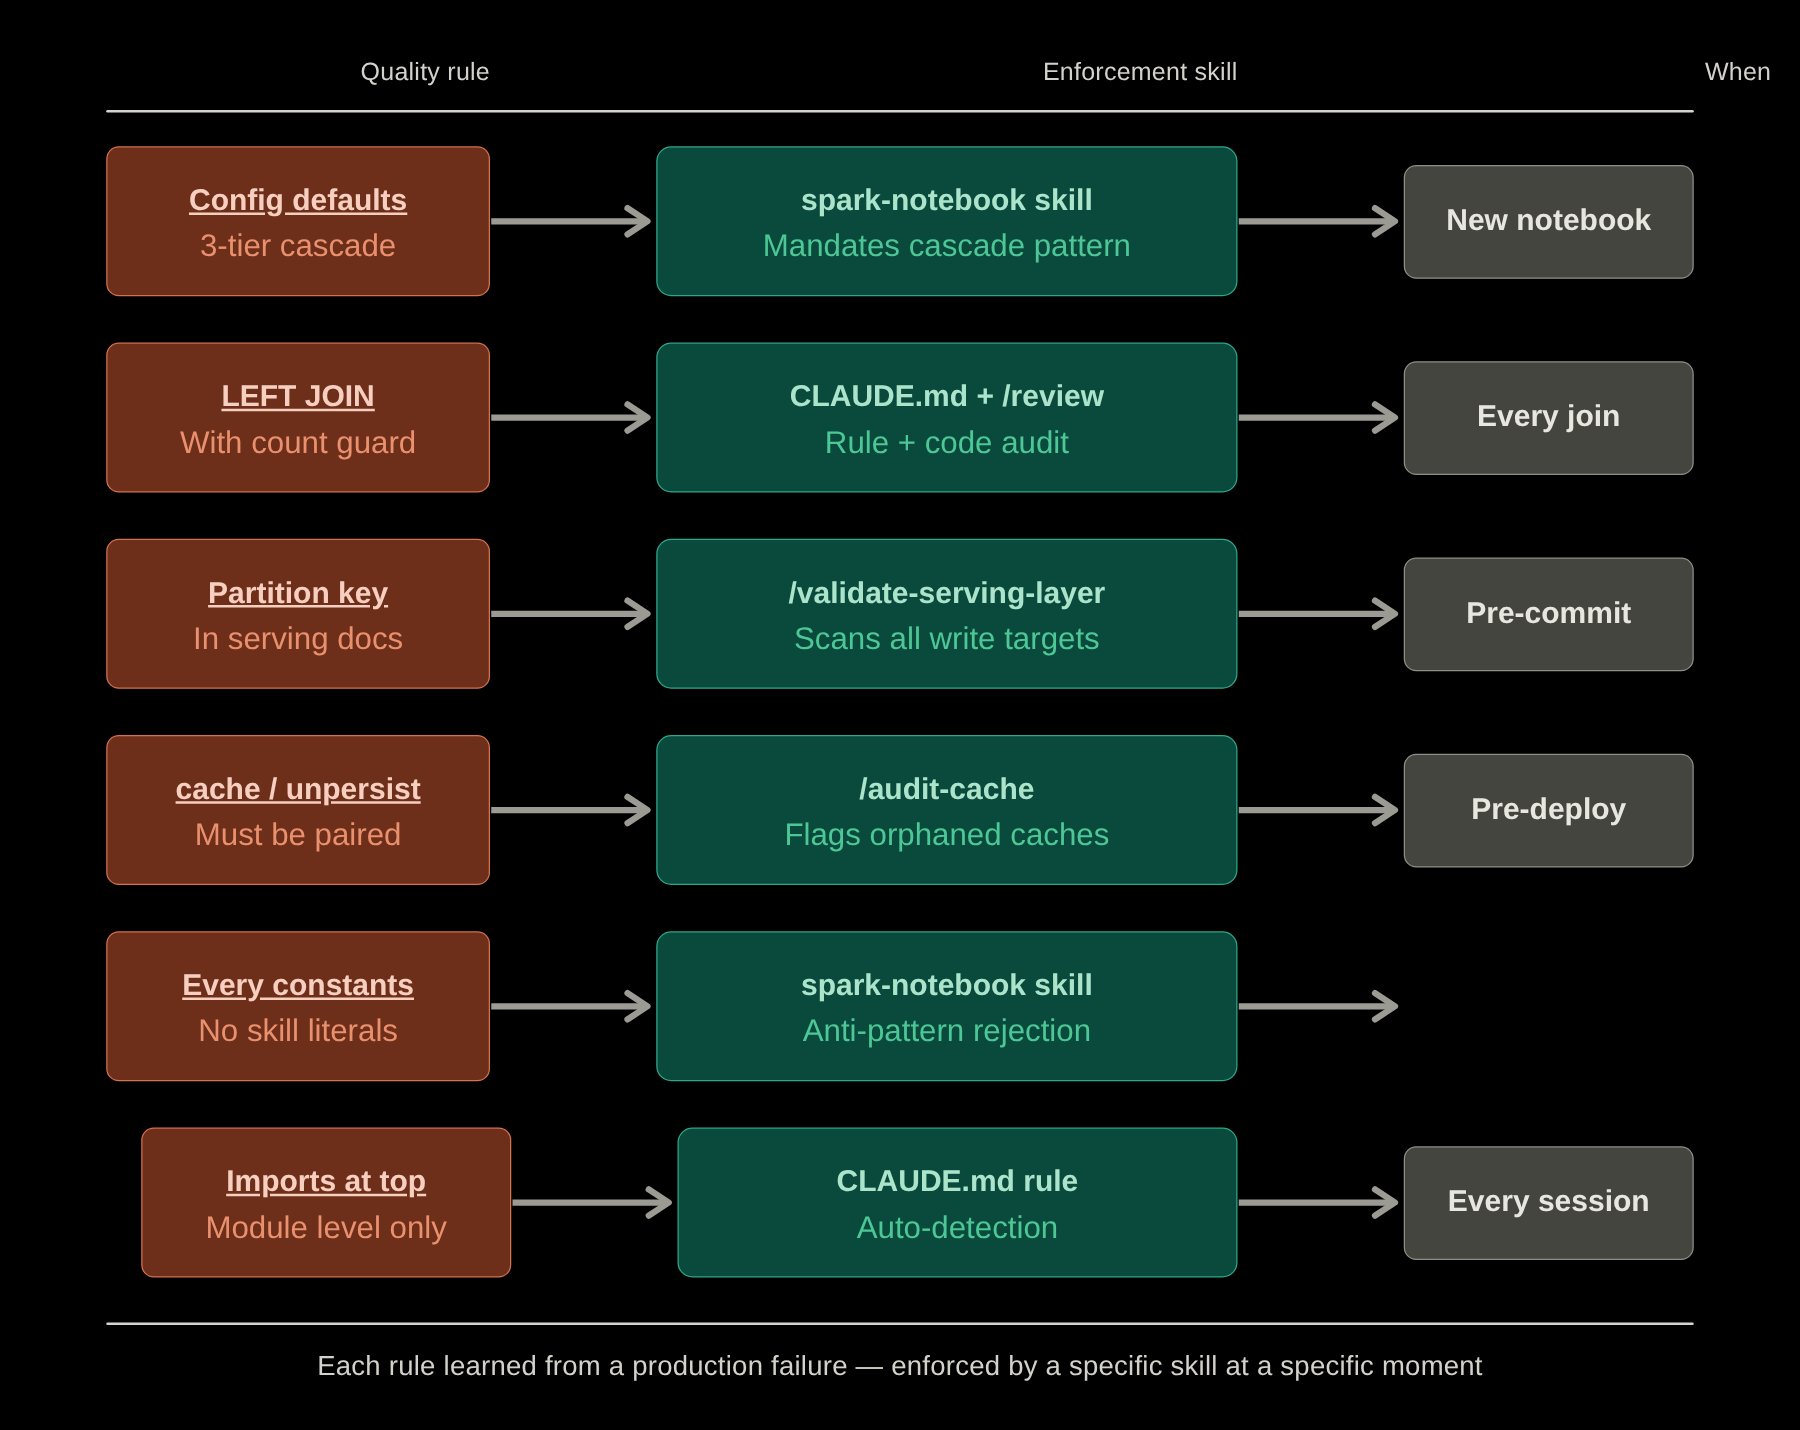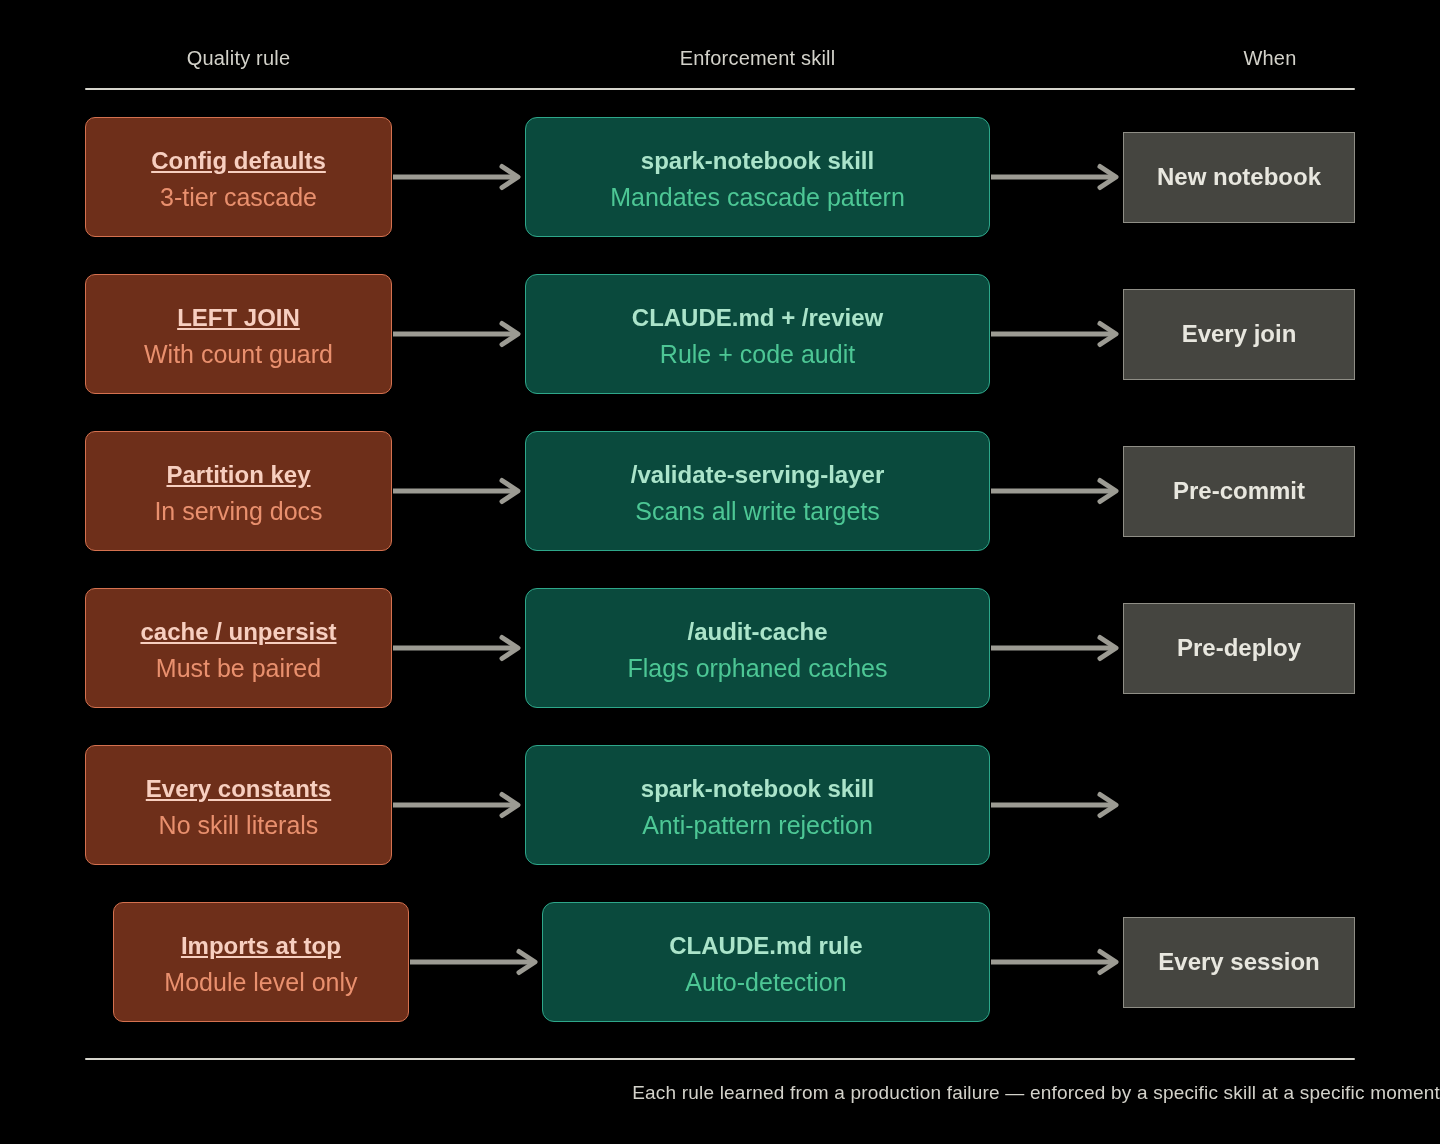--- a/index.html
+++ b/index.html
@@ -12,21 +12,21 @@
     width: 1440px;
     height: 1144px;
     background: var(--background);
     overflow: hidden;
   }
 
   
   .col-head {
     position: absolute;
     top: 46px;
-    text-align: center;
+    text-align: right;
     font-size: 20px;
     line-height: 24px;
     font-weight: 400;
     color: var(--heading-text);
     letter-spacing: 0.2px;
   }
   .col-head.quality { left: 85px;  width: 307px; }
   .col-head.skill   { left: 525px; width: 465px; }
   .col-head.when    { left: 1123px; width: 294px; }
 
@@ -92,21 +92,21 @@
     width: 232px;
     height: 120px;
     display: flex;
     align-items: center;
   }
   .when-box {
     width: 232px;
     height: 91px;
     background: var(--when-box-bg);
     border: 1.5px solid var(--when-box-border);
-    border-radius: 0;
+    border-radius: 10px;
   }
   .when-box .when-text {
     color: var(--when-text);
     font-size: 24px;
     font-weight: 600;
     line-height: 30px;
   }
 
   .arrow {
     width: 133px;
@@ -118,22 +118,22 @@
     flex: 0 0 133px;
   }
   .arrow svg { display: block; }
 
   
   .footer-caption {
     position: absolute;
     top: 1080px;
     left: 0;
     width: 1440px;
-    text-align: right;
-    font-size: 19px;
+    text-align: center;
+    font-size: 22px;
     line-height: 26px;
     font-weight: 400;
     color: var(--heading-text);
     letter-spacing: 0.2px;
   }
 </style>
 </head>
 <body>
 
 <div class="canvas">

